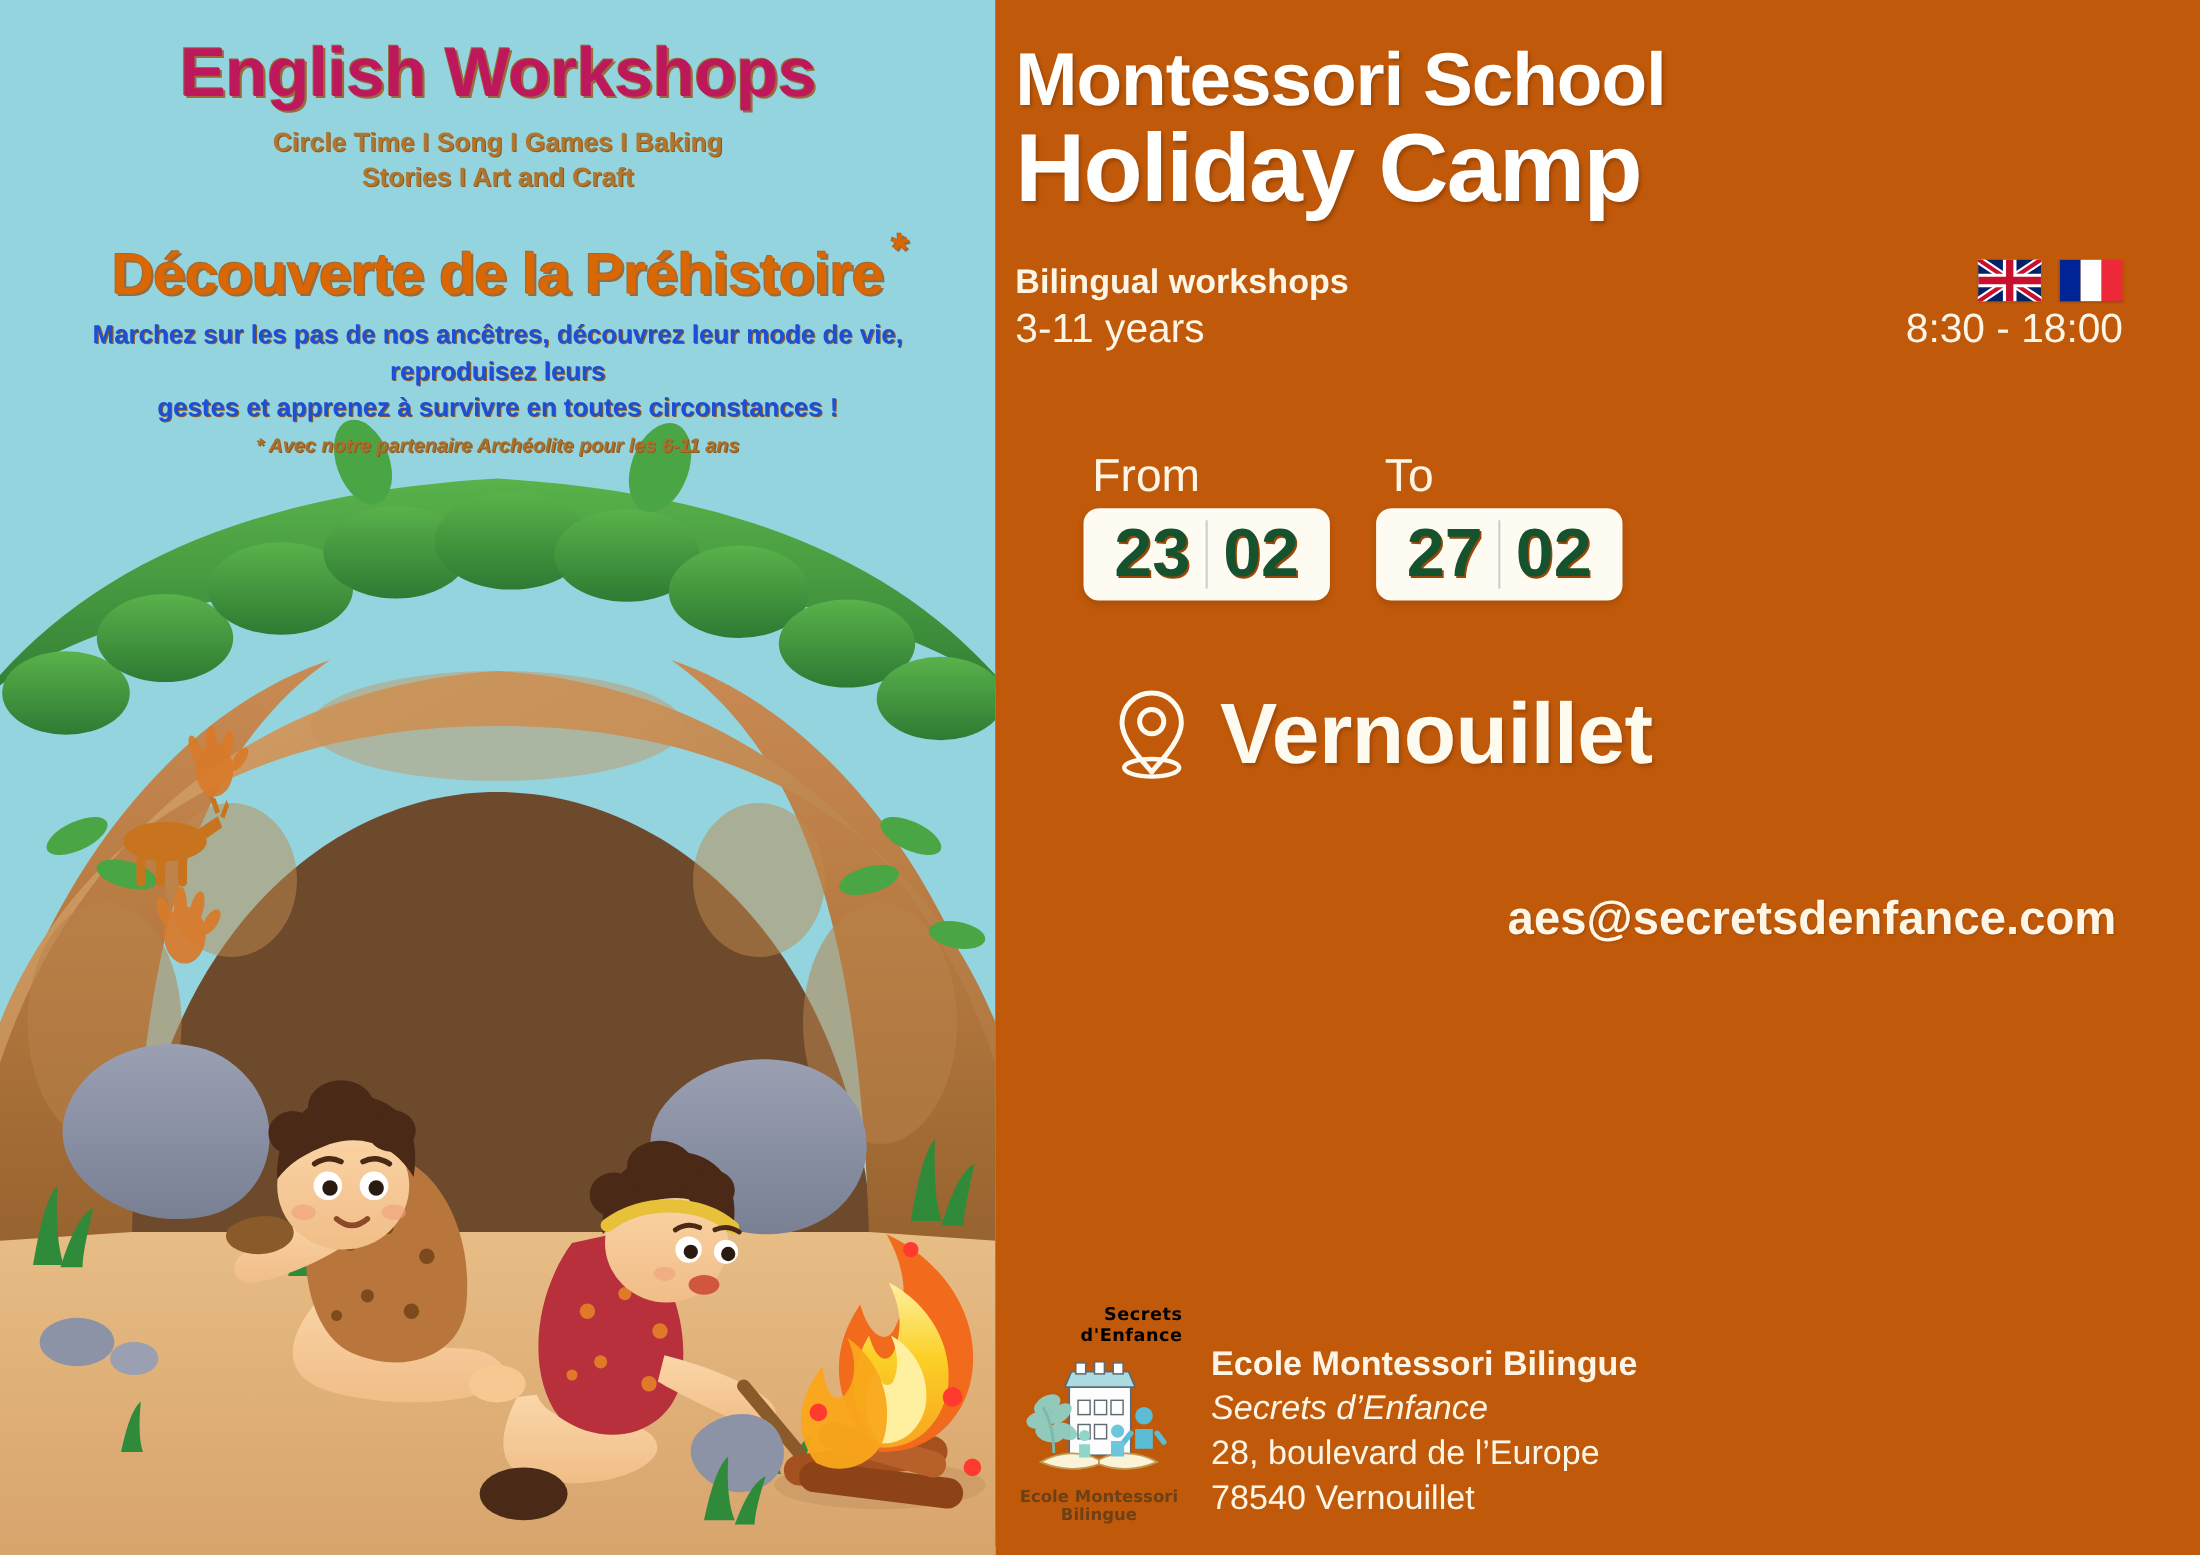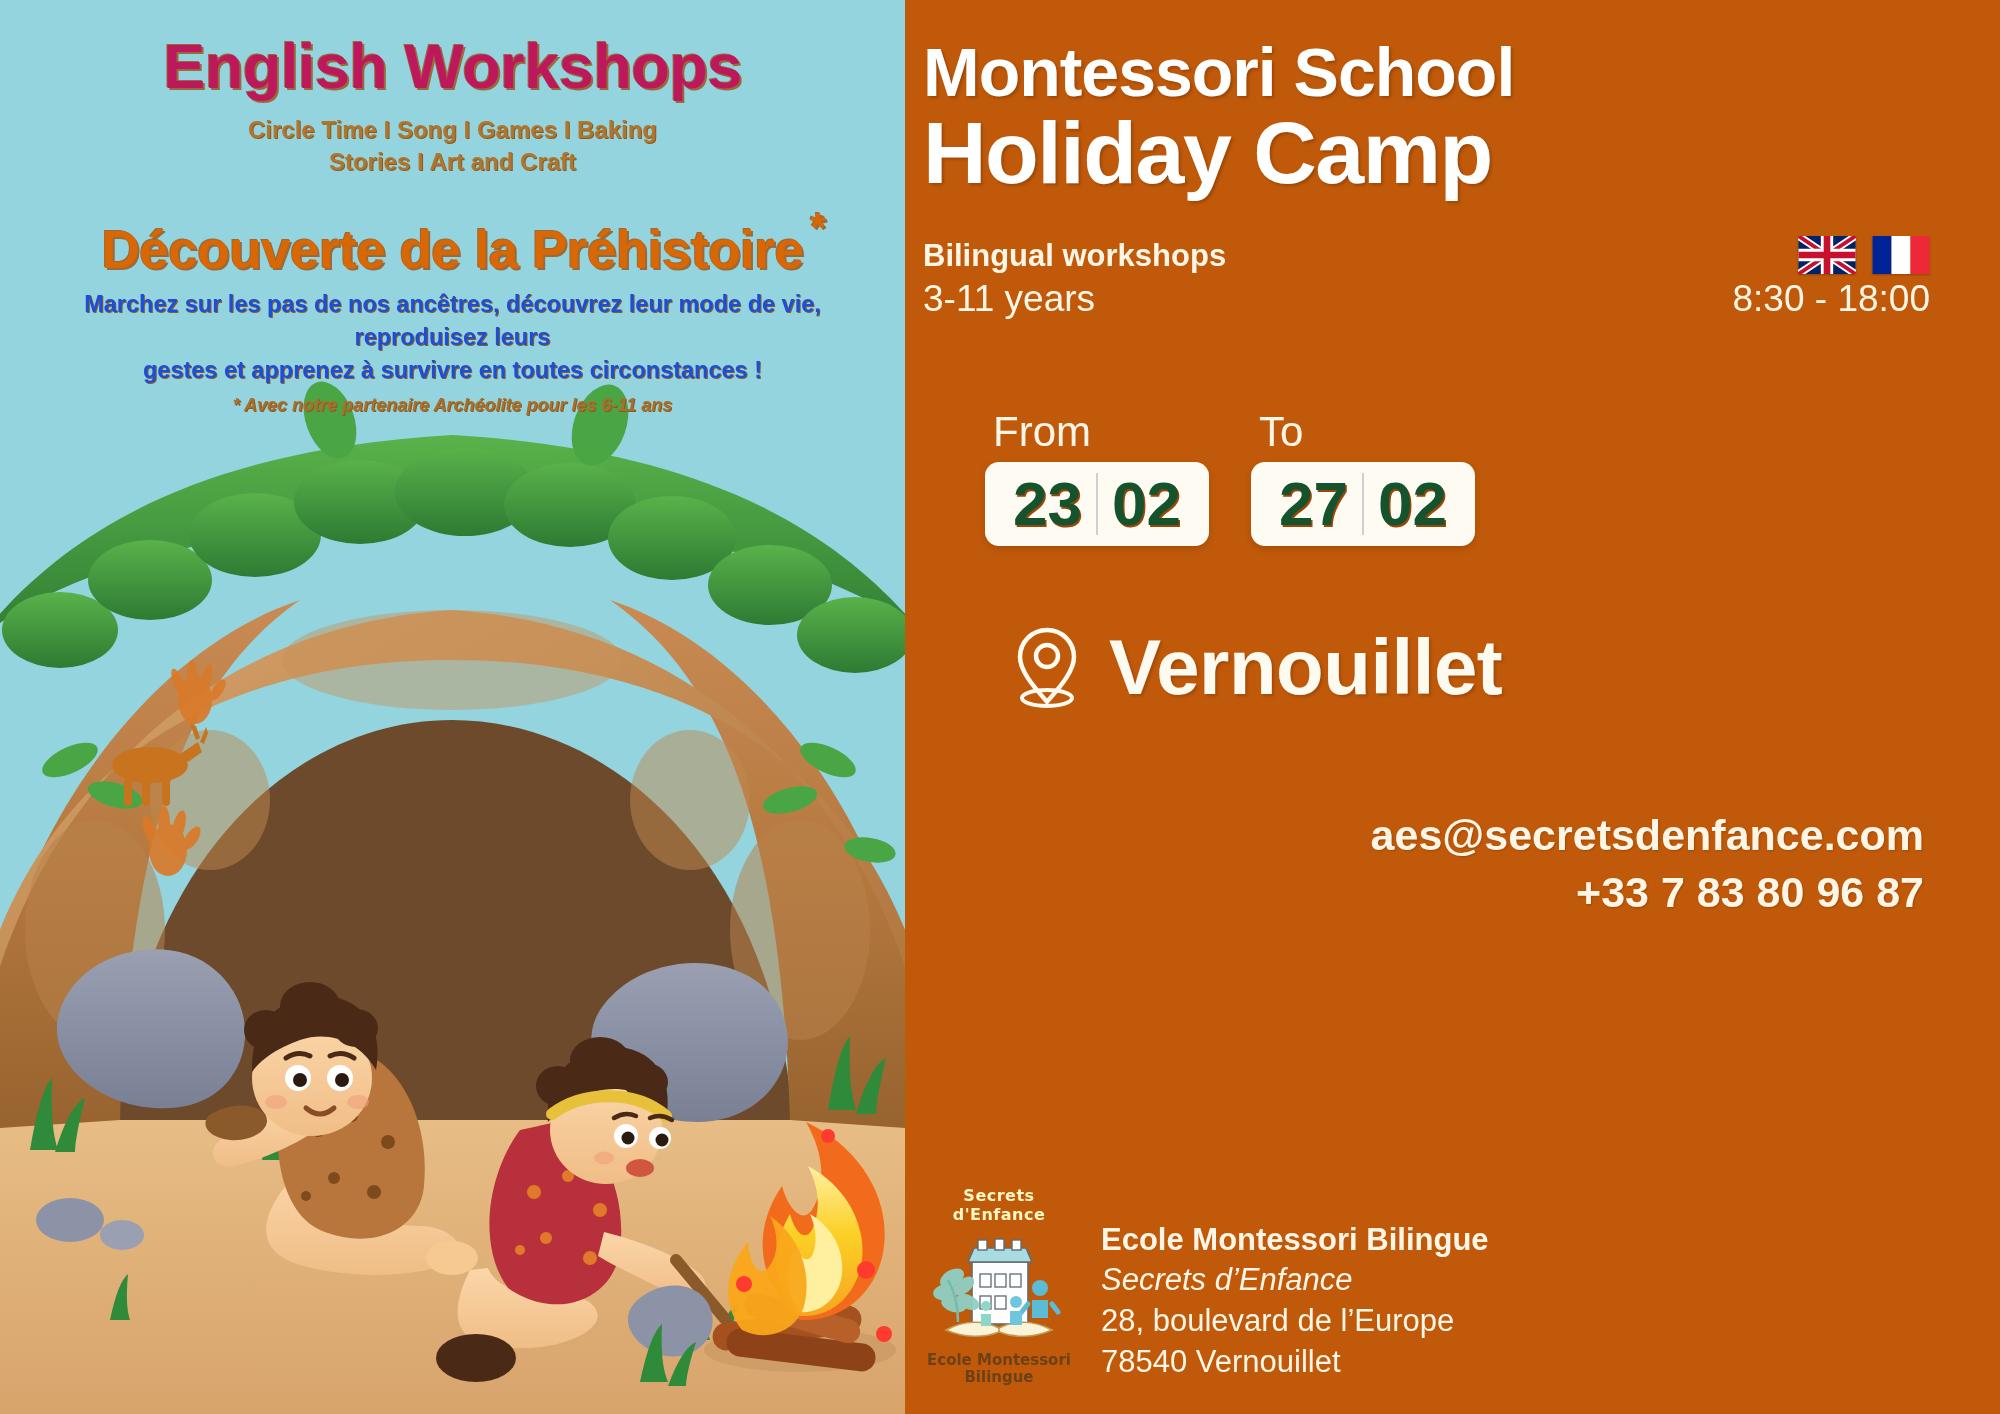--- a/index.html
+++ b/index.html
@@ -135,23 +135,24 @@
     margin-top:8px;
     font-size:43px; font-weight:bold; color:#fdf6e6;
     text-shadow:1px 1px 2px rgba(90,35,0,.3);
   }
   .footer-wrap {
     position:absolute; left:18px; bottom:20px;
     display:flex; align-items:flex-end; gap:26px;
   }
   .logo { width:152px; flex:0 0 152px; text-align:center; }
   .logo-top {
-    font-size:16px; color:#fef9c3; font-weight:bold;
+    font-size:16px; color:#000000; font-weight:bold;
     font-family:"DejaVu Sans", sans-serif; letter-spacing:.5px;
     margin-bottom:2px;
+    text-align:right;
   }
   .logo-bot {
     font-size:15px; color:#6d4016; font-weight:bold;
     font-family:"DejaVu Sans", sans-serif; line-height:1.15; margin-top:2px;
   }
   .addr { color:#fdf6e6; padding-bottom:6px; }
   .addr .l1 { font-size:31px; font-weight:bold; }
   .addr .l2 { font-size:31px; font-style:italic; margin-top:4px; }
   .addr .l3 { font-size:31px; margin-top:5px; }
   .addr .l4 { font-size:31px; margin-top:5px; }
@@ -449,21 +450,20 @@
       <svg class="pin" viewBox="0 0 72 86">
         <path d="M36 6 C21 6 9 18 9 33 C9 50 30 70 36 78 C42 70 63 50 63 33 C63 18 51 6 36 6 Z" fill="none" stroke="#fdfaf0" stroke-width="4.5" stroke-linejoin="round"></path>
         <circle cx="36" cy="32" r="11" fill="none" stroke="#fdfaf0" stroke-width="4.5"></circle>
         <ellipse cx="36" cy="74" rx="25" ry="8" fill="none" stroke="#fdfaf0" stroke-width="4"></ellipse>
       </svg>
       <div class="loc-name">Vernouillet</div>
     </div>
 
     <div class="contact">
       <div class="email">aes@secretsdenfance.com</div>
-      <div class="phone">+33 7 83 80 96 87</div>
     </div>
 
     <div class="footer-wrap">
       <div class="logo">
         <div class="logo-top">Secrets d'Enfance</div>
         <svg viewBox="0 0 150 120" width="150" height="120">
 
           <rect x="48" y="36" width="56" height="62" fill="#fdfdfd" stroke="#5f6b72" stroke-width="1.6"></rect>
           <path d="M44 36 L108 36 L102 22 L50 22 Z" fill="#a9dbe0" stroke="#5f6b72" stroke-width="1.6"></path>
           <rect x="54" y="14" width="9" height="10" fill="#fff" stroke="#5f6b72" stroke-width="1.4"></rect>

